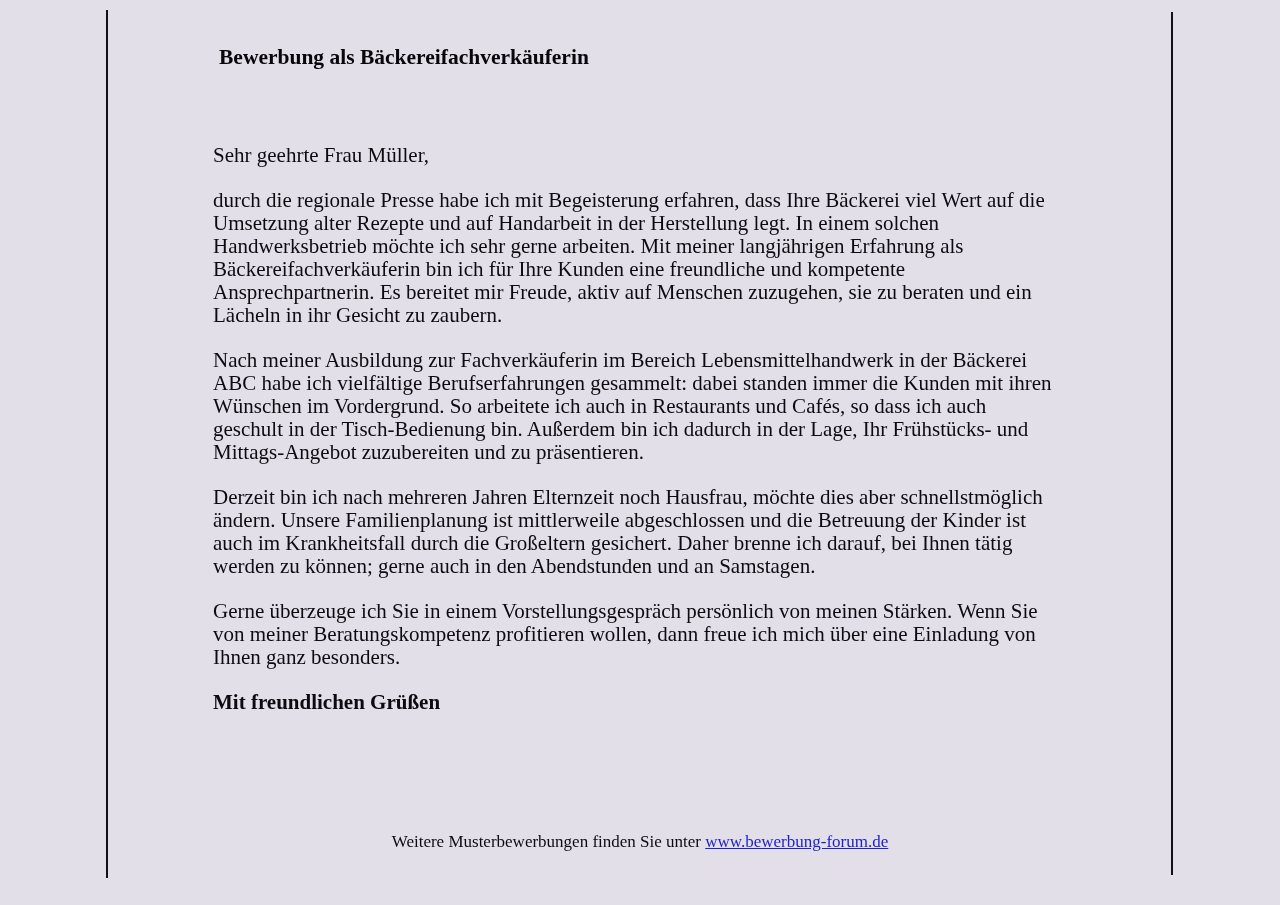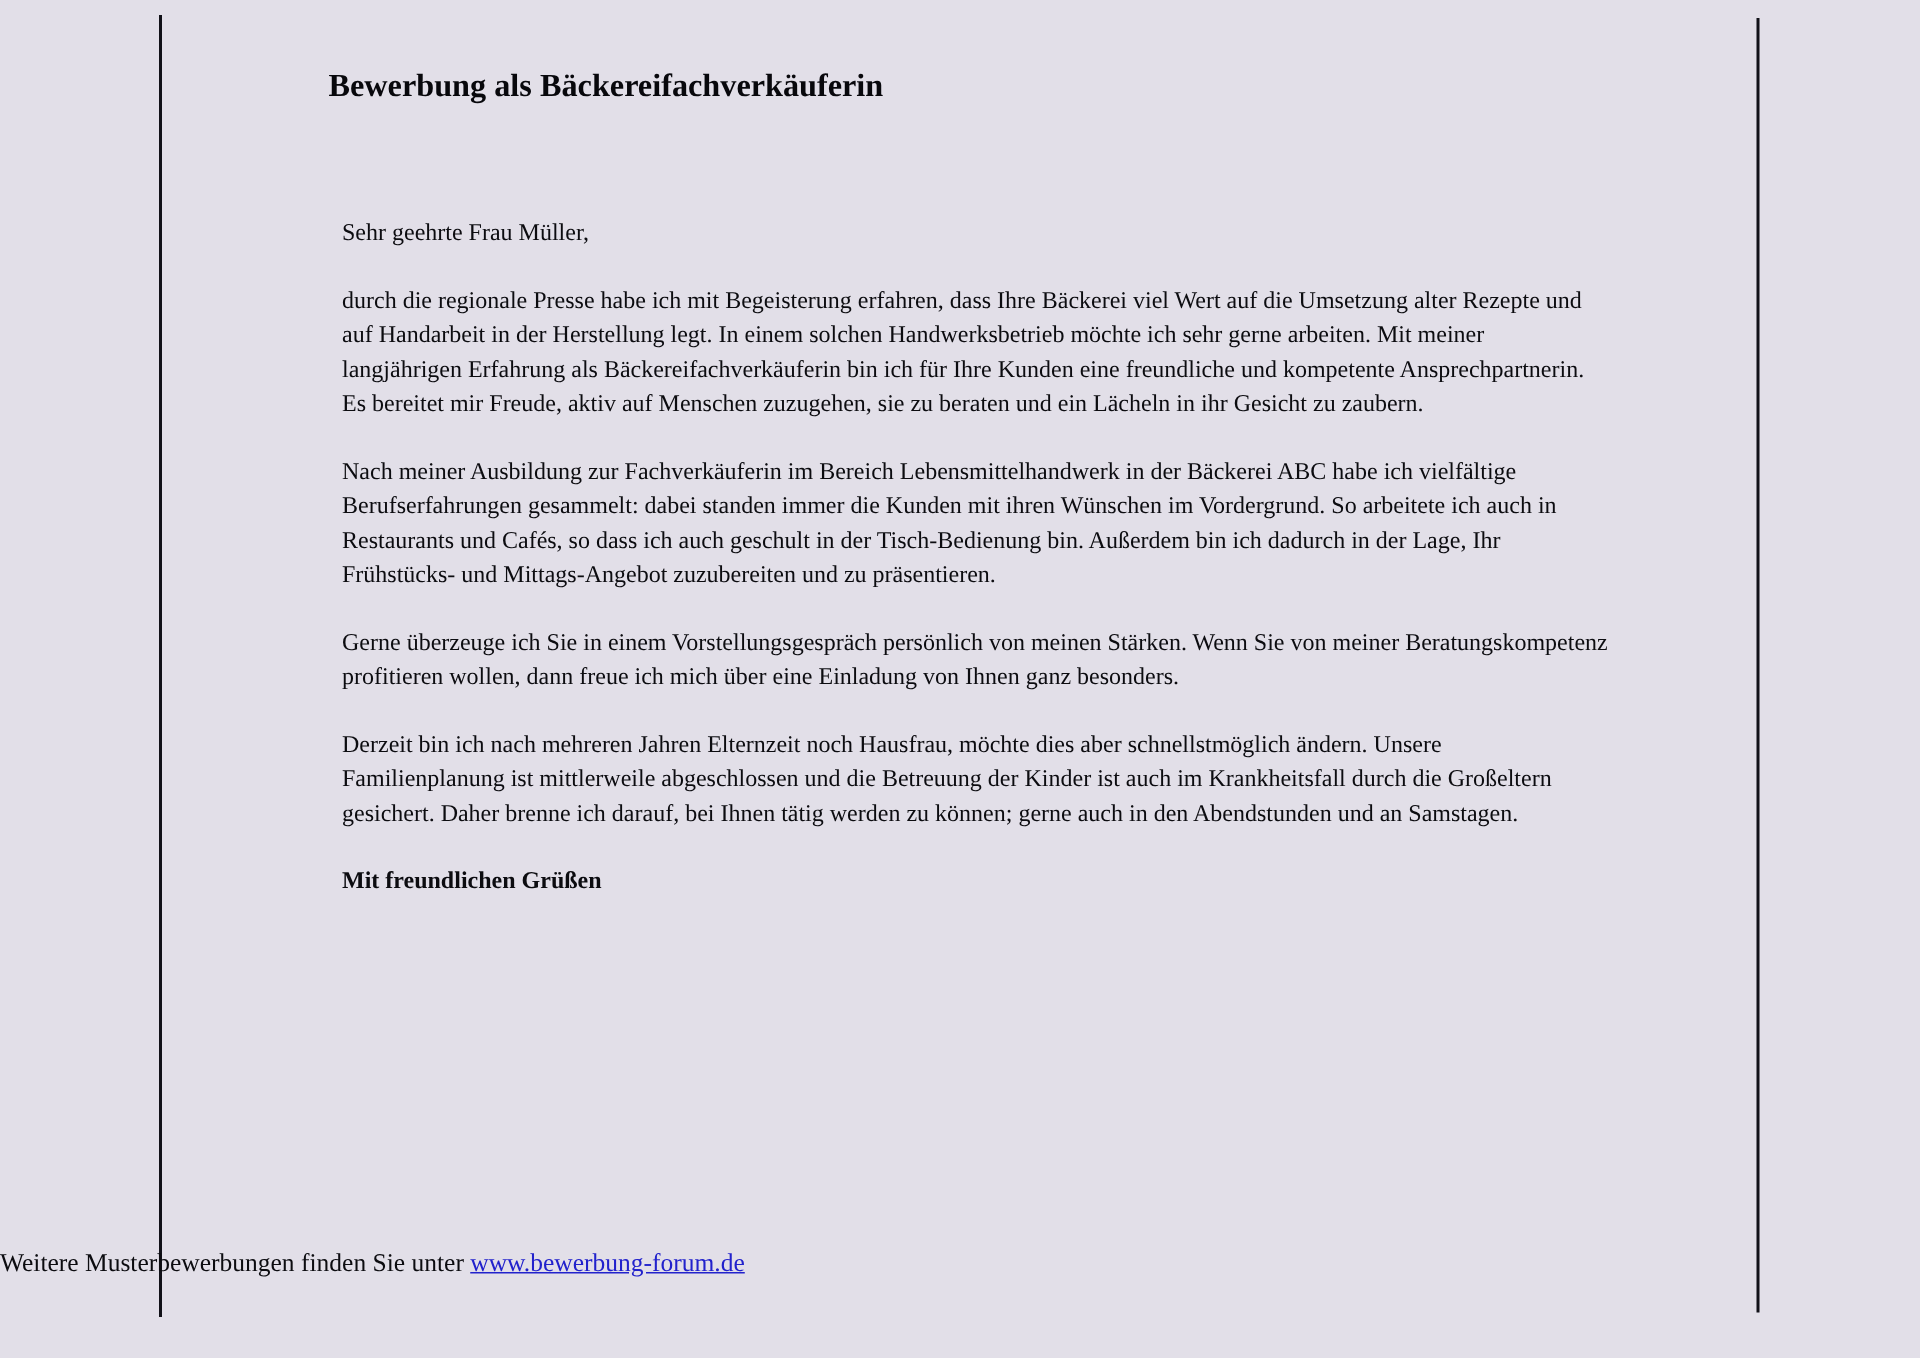--- a/index.html
+++ b/index.html
@@ -41,38 +41,39 @@
     top: 44px;
     width: 845px;
     margin: 0;
     font-size: 21.5px;
     line-height: 26px;
     font-weight: bold;
     color: #08080c;
   }
   .letter-body {
     position: absolute;
-    left: 228px;
+    left: 213px;
     top: 144px;
     width: 845px;
-    font-size: 16px;
+    font-size: 21px;
     line-height: 23px;
   }
   .letter-body p {
     margin: 0 0 22px 0;
   }
   .letter-body p.closing {
     margin-bottom: 0;
     font-weight: bold;
   }
   .footer-note {
     position: absolute;
     left: 0;
     top: 831px;
     width: 1280px;
+    text-align: center;
     font-size: 17px;
     line-height: 22px;
   }
   .footer-note a {
     color: #2222cc;
     text-decoration: underline;
     cursor: pointer;
   }
 </style>
 </head>
@@ -82,22 +83,22 @@
 
   <div class="rule rule-left"></div>
   <div class="rule rule-right"></div>
 
   <h1 class="letter-title">Bewerbung als Bäckereifachverkäuferin</h1>
 
   <div class="letter-body">
     <p>Sehr geehrte Frau Müller,</p>
     <p>durch die regionale Presse habe ich mit Begeisterung erfahren, dass Ihre Bäckerei viel Wert auf die Umsetzung alter Rezepte und auf Handarbeit in der Herstellung legt. In einem solchen Handwerksbetrieb möchte ich sehr gerne arbeiten. Mit meiner langjährigen Erfahrung als Bäckereifachverkäuferin bin ich für Ihre Kunden eine freundliche und kompetente Ansprechpartnerin. Es bereitet mir Freude, aktiv auf Menschen zuzugehen, sie zu beraten und ein Lächeln in ihr Gesicht zu zaubern.</p>
     <p>Nach meiner Ausbildung zur Fachverkäuferin im Bereich Lebensmittelhandwerk in der Bäckerei ABC habe ich vielfältige Berufserfahrungen gesammelt: dabei standen immer die Kunden mit ihren Wünschen im Vordergrund. So arbeitete ich auch in Restaurants und Cafés, so dass ich auch geschult in der Tisch-Bedienung bin. Außerdem bin ich dadurch in der Lage, Ihr Frühstücks- und Mittags-Angebot zuzubereiten und zu präsentieren.</p>
+    <p>Derzeit bin ich nach mehreren Jahren Elternzeit noch Hausfrau, möchte dies aber schnellstmöglich ändern. Unsere Familienplanung ist mittlerweile abgeschlossen und die Betreuung der Kinder ist auch im Krankheitsfall durch die Großeltern gesichert. Daher brenne ich darauf, bei Ihnen tätig werden zu können; gerne auch in den Abendstunden und an Samstagen.</p>
     <p>Gerne überzeuge ich Sie in einem Vorstellungsgespräch persönlich von meinen Stärken. Wenn Sie von meiner Beratungskompetenz profitieren wollen, dann freue ich mich über eine Einladung von Ihnen ganz besonders.</p>
-    <p>Derzeit bin ich nach mehreren Jahren Elternzeit noch Hausfrau, möchte dies aber schnellstmöglich ändern. Unsere Familienplanung ist mittlerweile abgeschlossen und die Betreuung der Kinder ist auch im Krankheitsfall durch die Großeltern gesichert. Daher brenne ich darauf, bei Ihnen tätig werden zu können; gerne auch in den Abendstunden und an Samstagen.</p>
     <p class="closing">Mit freundlichen Grüßen</p>
   </div>
 
   <div class="footer-note">
     <span>Weitere Musterbewerbungen finden Sie unter </span><a href="#">www.bewerbung-forum.de</a>
   </div>
 
 </div>
 
 </body></html>

